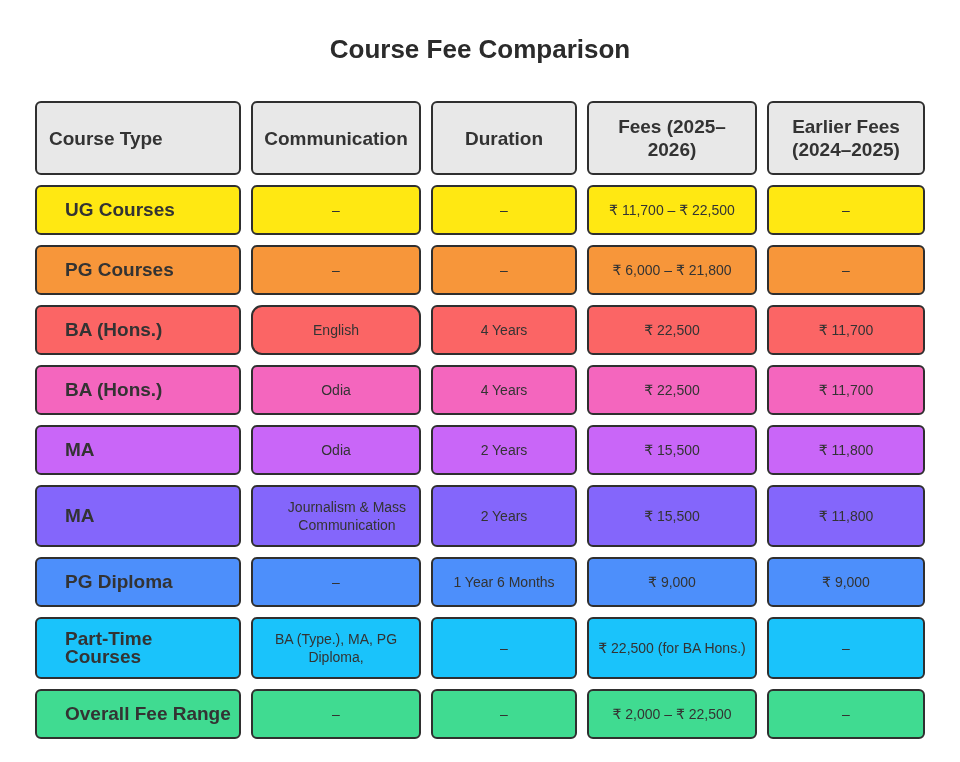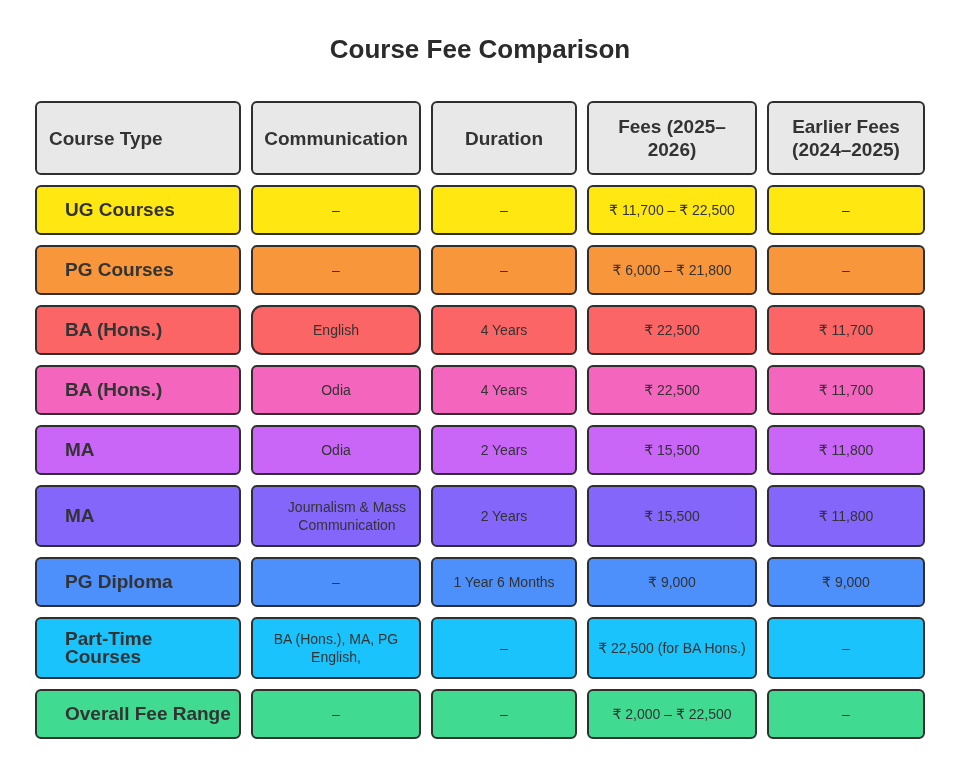--- a/index.html
+++ b/index.html
@@ -57,21 +57,21 @@
 <div class="cell" style="left:587px;top:485px;width:170px;height:62px;background:#8466FB;">₹ 15,500</div>
 <div class="cell" style="left:767px;top:485px;width:158px;height:62px;background:#8466FB;">₹ 11,800</div>
 
 <div class="cell first" style="left:35px;top:557px;width:206px;height:50px;background:#4D8FFB;">PG Diploma</div>
 <div class="cell" style="left:251px;top:557px;width:170px;height:50px;background:#4D8FFB;">–</div>
 <div class="cell" style="left:431px;top:557px;width:146px;height:50px;background:#4D8FFB;">1 Year 6 Months</div>
 <div class="cell" style="left:587px;top:557px;width:170px;height:50px;background:#4D8FFB;">₹ 9,000</div>
 <div class="cell" style="left:767px;top:557px;width:158px;height:50px;background:#4D8FFB;">₹ 9,000</div>
 
 <div class="cell first" style="left:35px;top:617px;width:206px;height:62px;background:#1AC3FB;">Part-Time Courses</div>
-<div class="cell" style="left:251px;top:617px;width:170px;height:62px;background:#1AC3FB;">BA (Hons.), MA, PG English,</div>
+<div class="cell" style="left:251px;top:617px;width:170px;height:62px;background:#1AC3FB;">BA (Type.), MA, PG Diploma,</div>
 <div class="cell" style="left:431px;top:617px;width:146px;height:62px;background:#1AC3FB;">–</div>
 <div class="cell" style="left:587px;top:617px;width:170px;height:62px;background:#1AC3FB;">₹ 22,500 (for BA Hons.)</div>
 <div class="cell" style="left:767px;top:617px;width:158px;height:62px;background:#1AC3FB;">–</div>
 
 <div class="cell first" style="left:35px;top:689px;width:206px;height:50px;background:#40DB91;">Overall Fee Range</div>
 <div class="cell" style="left:251px;top:689px;width:170px;height:50px;background:#40DB91;">–</div>
 <div class="cell" style="left:431px;top:689px;width:146px;height:50px;background:#40DB91;">–</div>
 <div class="cell" style="left:587px;top:689px;width:170px;height:50px;background:#40DB91;">₹ 2,000 – ₹ 22,500</div>
 <div class="cell" style="left:767px;top:689px;width:158px;height:50px;background:#40DB91;">–</div>
 

